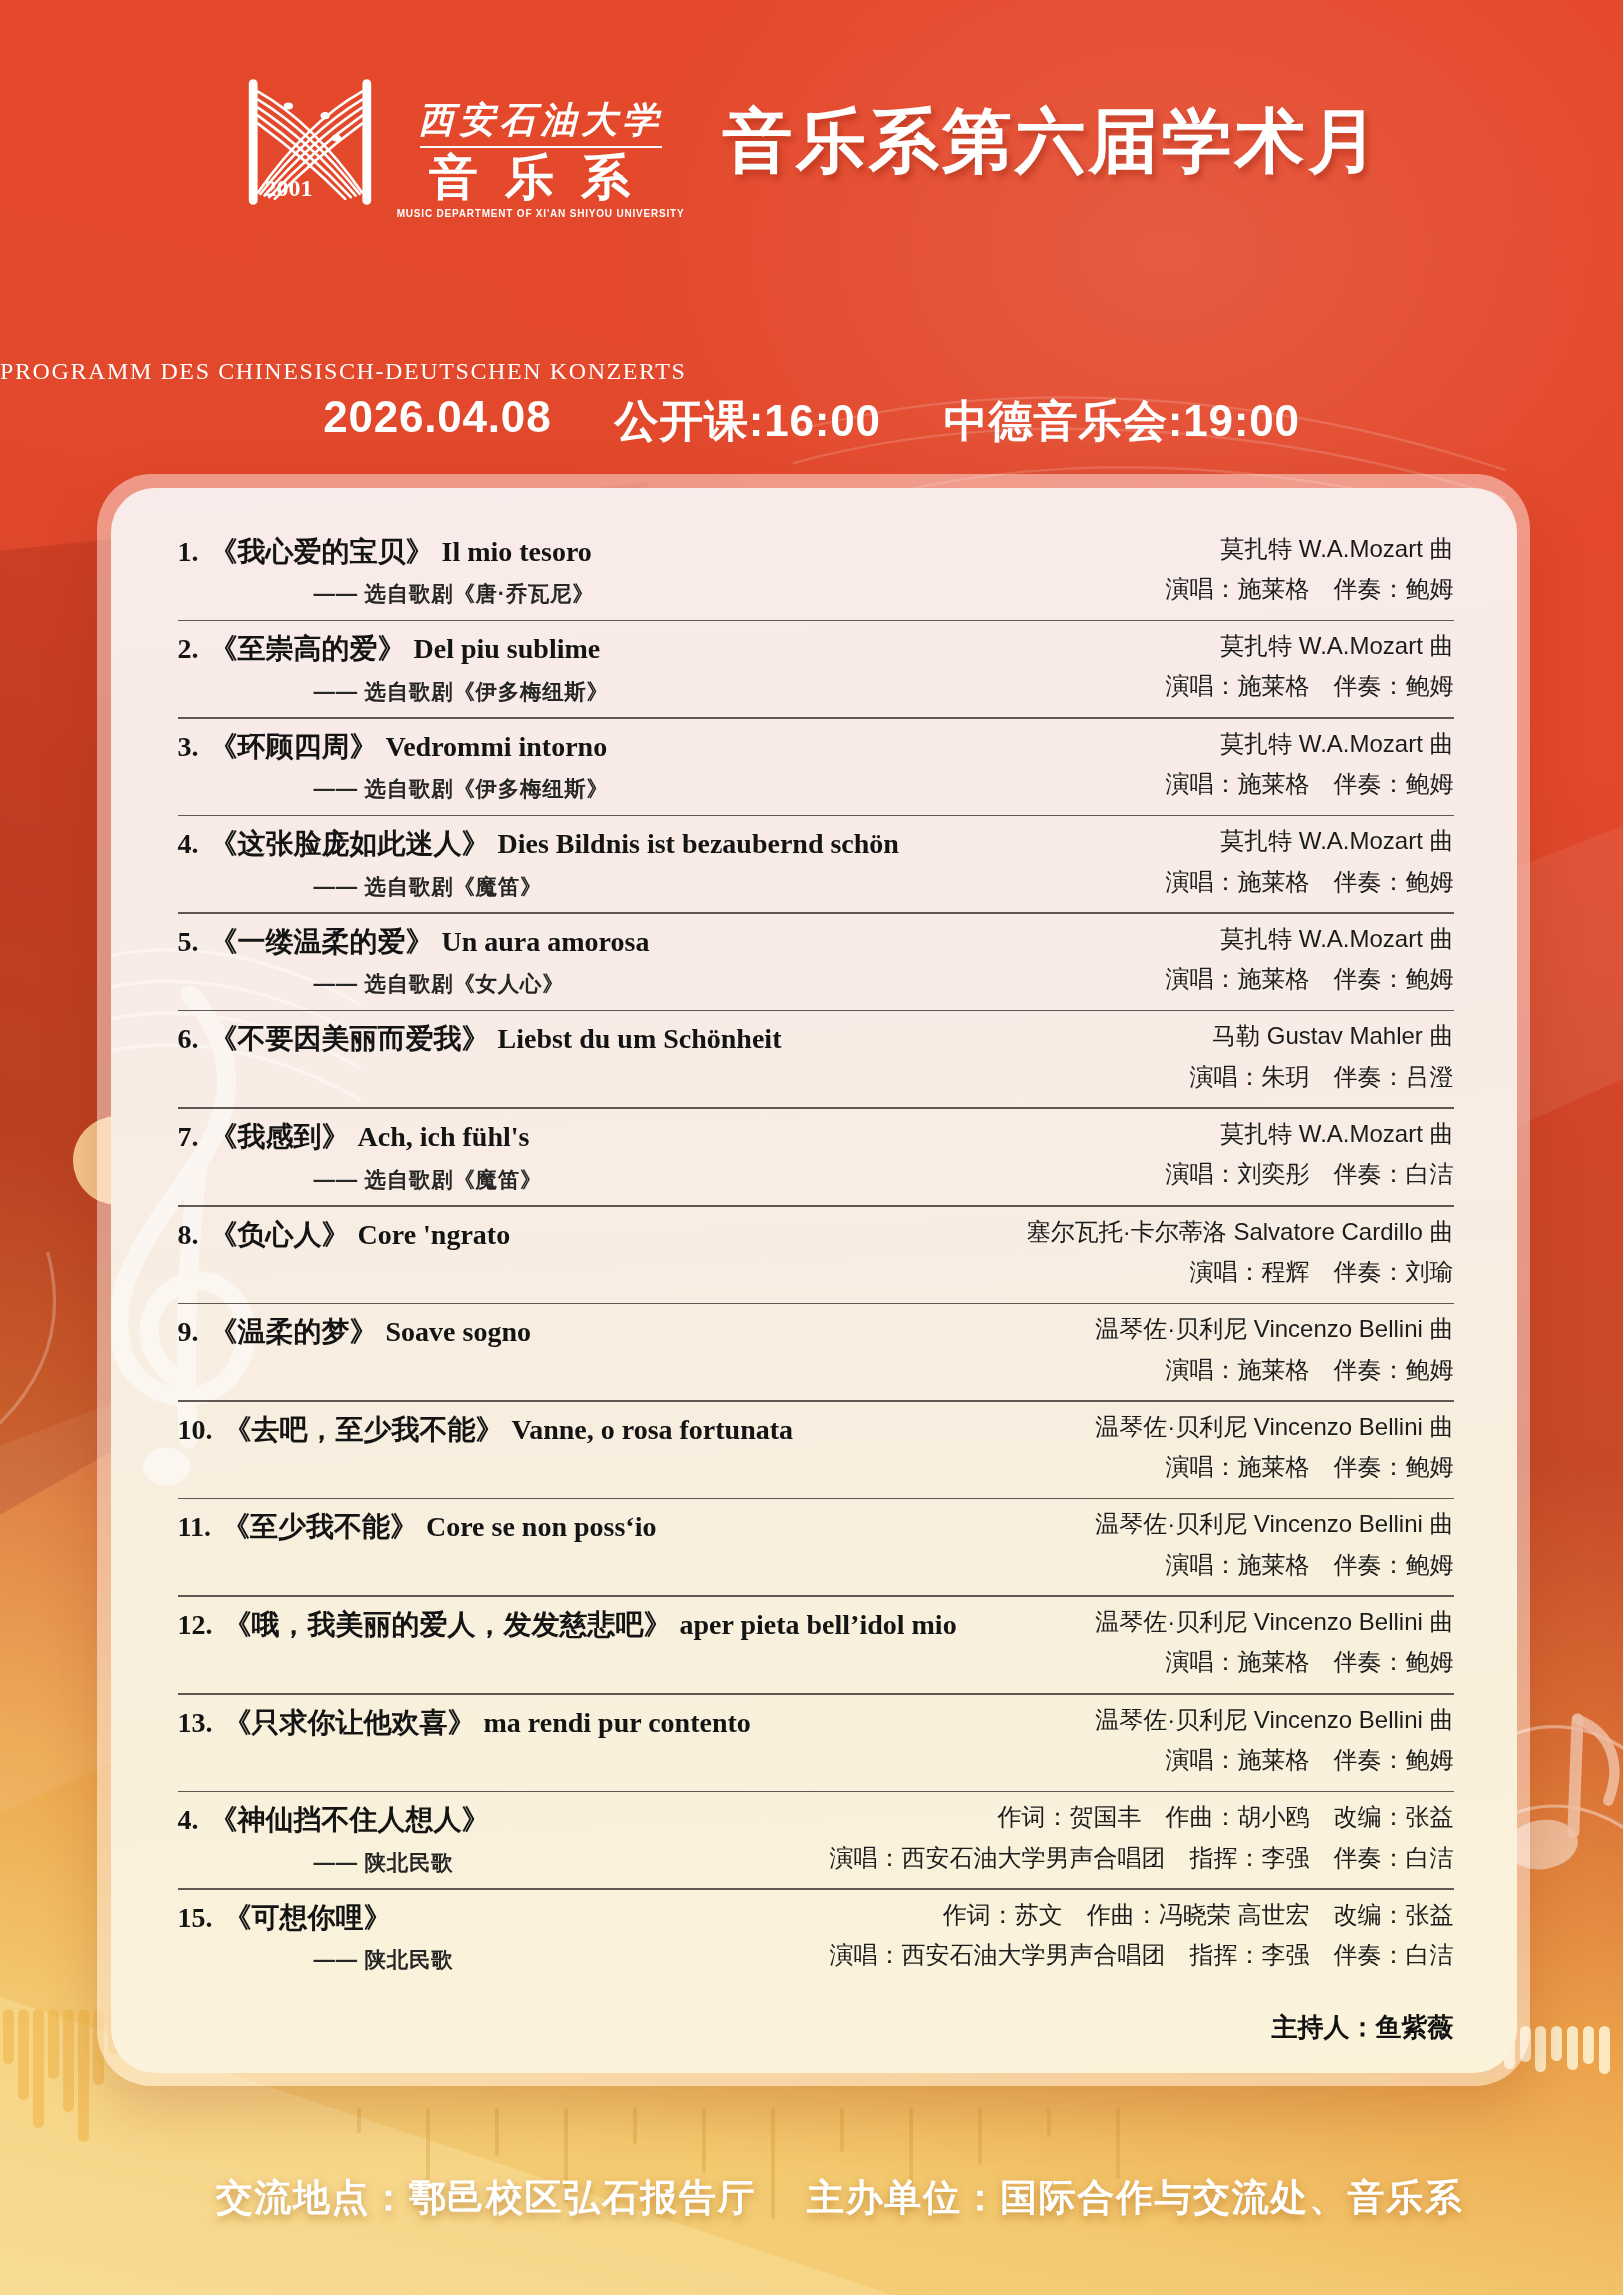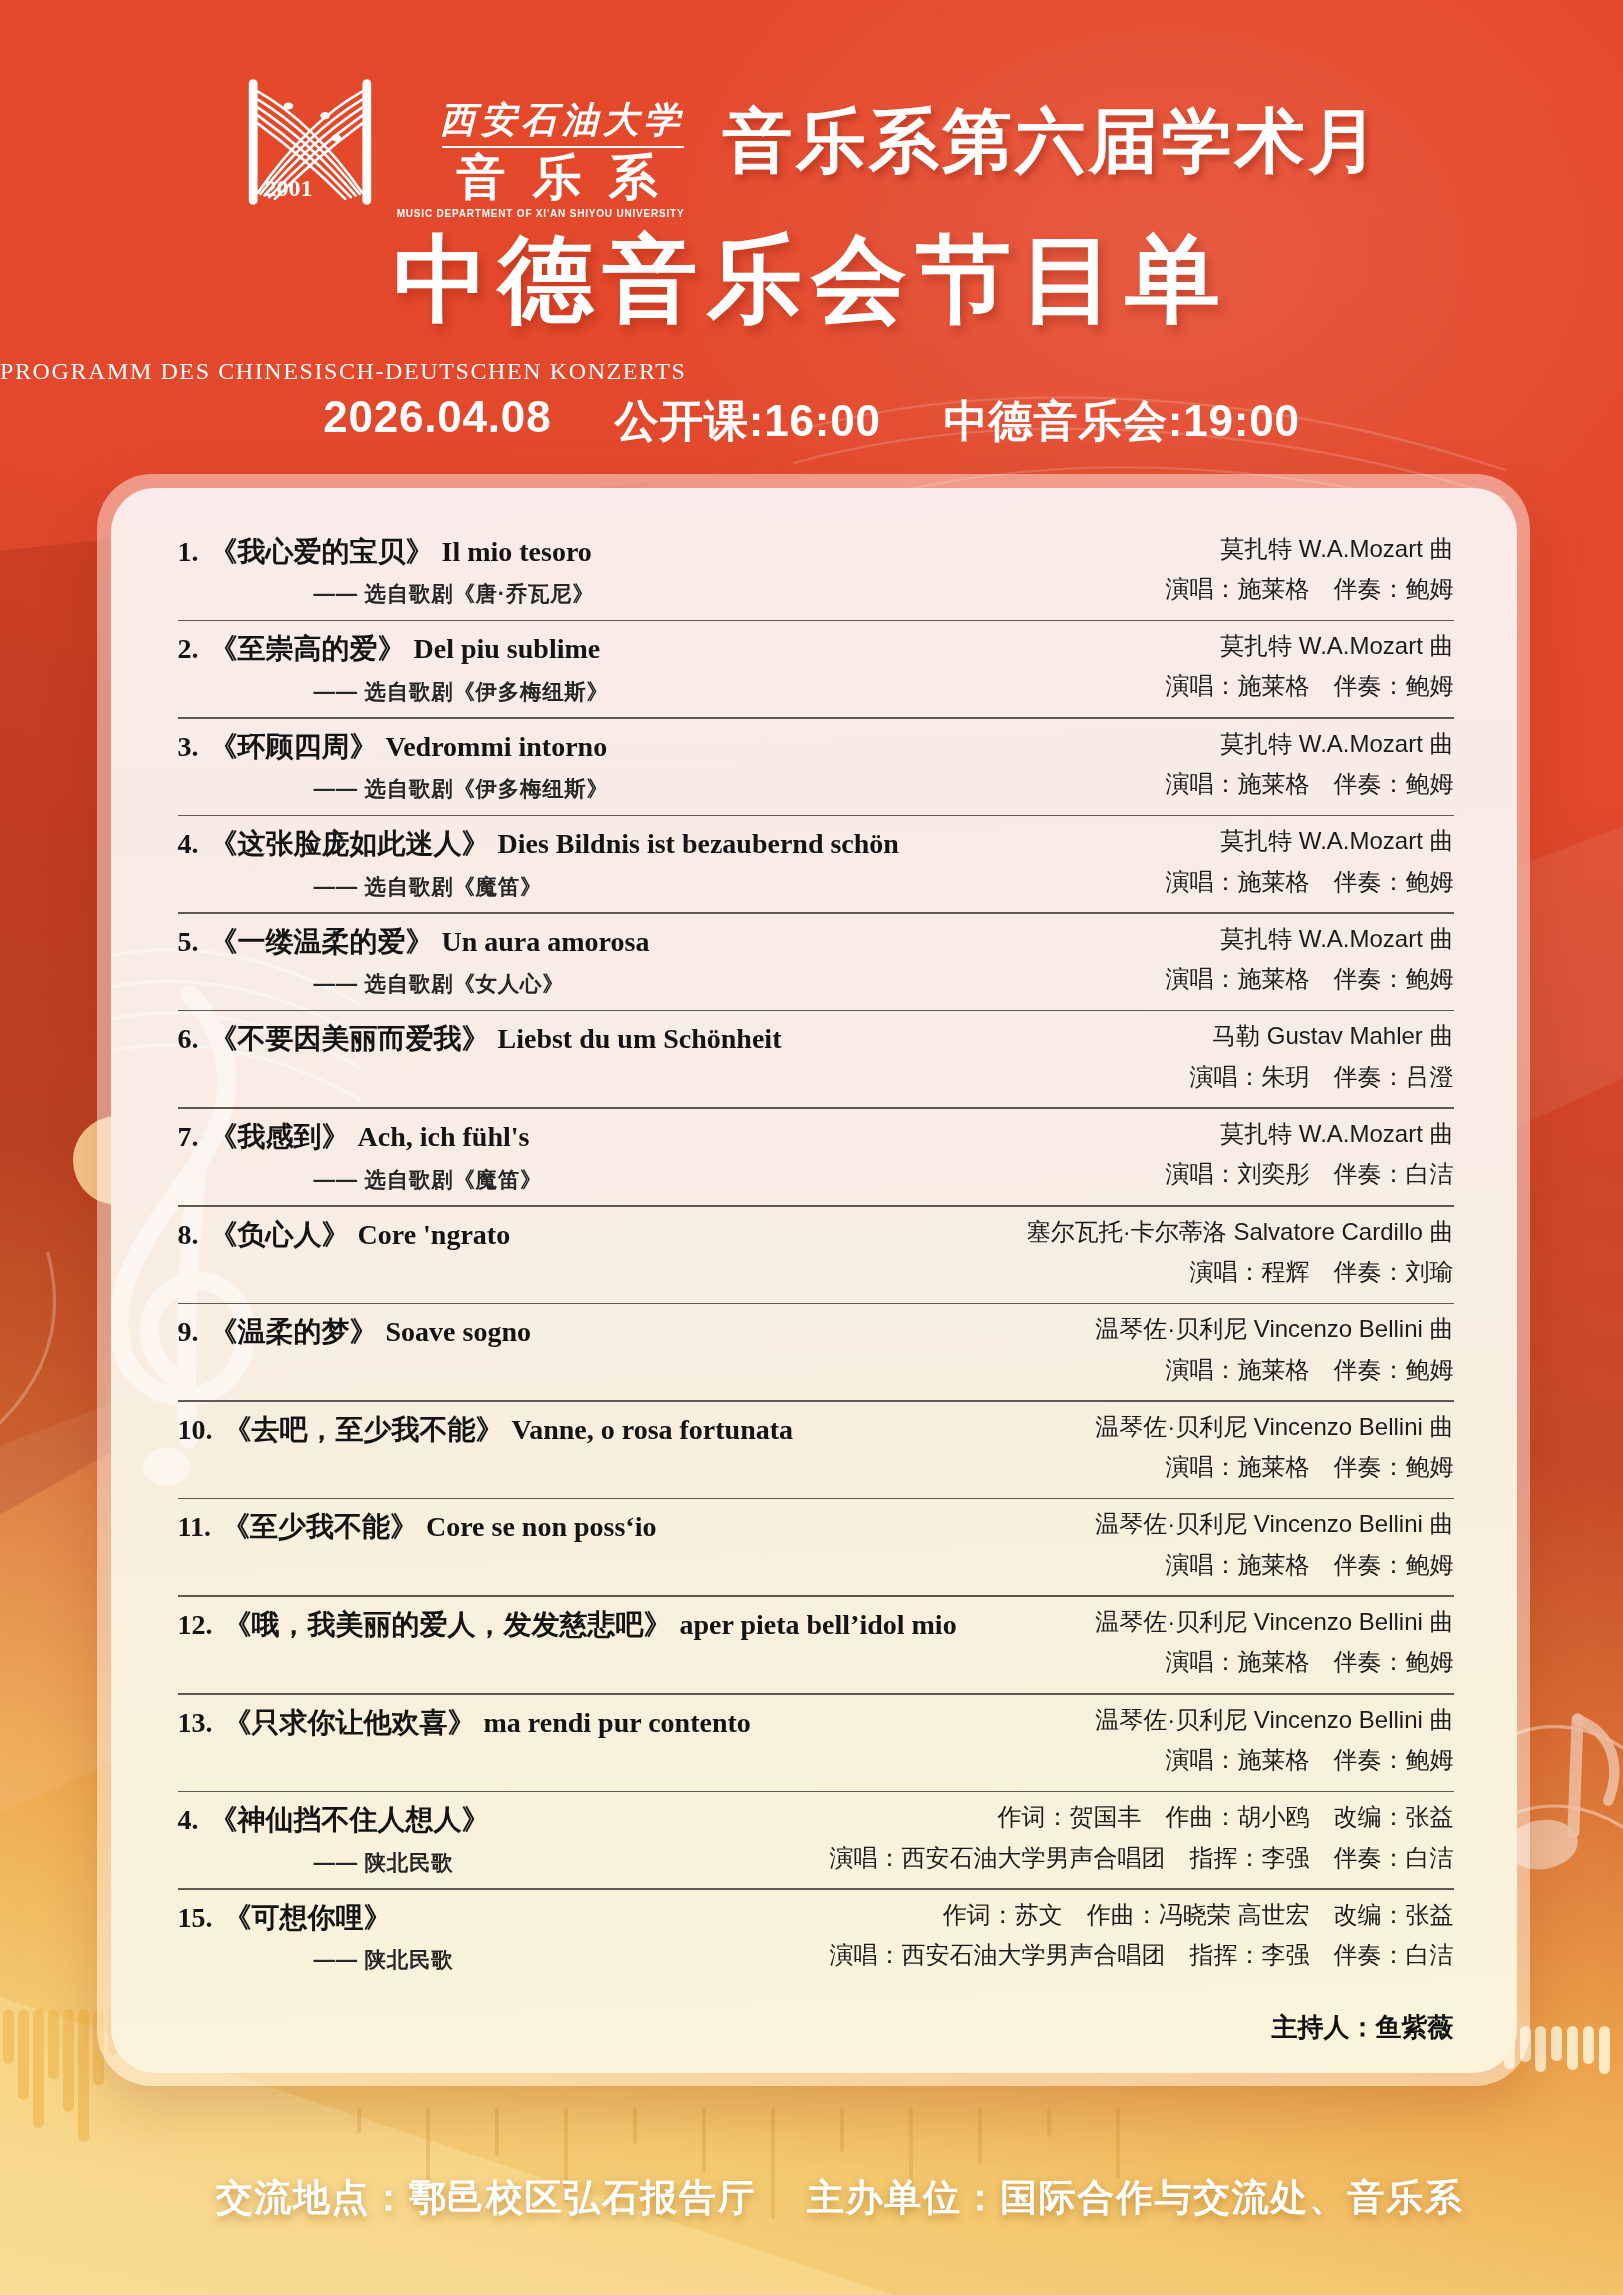--- a/index.html
+++ b/index.html
@@ -7,21 +7,21 @@
   .poster{position:relative;width:1623px;height:2295px;overflow:hidden;
     background:linear-gradient(192deg,#e5492c 0%,#e2482b 30%,#d04528 44%,#c64a28 56%,#da7035 67%,#eda64d 79%,#f3c96f 89%,#f6d584 100%);}
   .sheen{position:absolute;inset:0;background:radial-gradient(ellipse 793px 602px at 72% 11%,rgba(255,255,255,.10),rgba(255,255,255,0) 70%);pointer-events:none;}
   .band-dark{position:absolute;inset:0;background:rgba(140,32,14,.22);clip-path:polygon(0 24%,40% 21%,10% 62%,0 66%);pointer-events:none;}
   .band-light{position:absolute;inset:0;background:rgba(255,255,255,.07);clip-path:polygon(0 63%,100% 36%,100% 47%,0 79%);pointer-events:none;}
   .band-gold{position:absolute;inset:0;background:rgba(255,242,196,.25);clip-path:polygon(0 87%,55% 100%,0 100%);pointer-events:none;}
 
   
   .header-row{position:absolute;top:65px;left:0;width:100%;display:flex;justify-content:center;align-items:center;gap:38px;color:#fff;}
   .logo{display:flex;align-items:center;gap:19px;}
-  .logo-textcol{display:flex;flex-direction:column;align-items:flex-end;margin-top:36px;}
+  .logo-textcol{display:flex;flex-direction:column;align-items:center;margin-top:36px;}
   .logo-calli{font-family:"Liberation Serif","DejaVu Serif",serif;font-style:italic;font-weight:700;font-size:36px;letter-spacing:4.8px;line-height:1.1;}
   .logo-rule{width:242px;height:2.4px;background:#fff;margin:5.5px 0 4px;}
   .logo-dept{font-weight:800;font-size:49px;letter-spacing:27px;line-height:1.05;text-indent:4.8px;}
   .logo-en{font-size:10px;font-weight:700;letter-spacing:0.8px;margin-top:4px;white-space:nowrap;}
   .event-title{font-size:70px;font-weight:800;letter-spacing:3.2px;text-shadow:3.2px 4.8px 6.3px rgba(130,20,0,.35);}
   .main-title{position:absolute;top:228px;left:0;width:100%;text-align:center;color:#fff;
     font-family:"Liberation Serif","DejaVu Serif",serif;font-weight:700;font-size:95px;letter-spacing:9.5px;line-height:1.1;
     text-shadow:4px 5.5px 8px rgba(130,20,0,.30);}
   .subtitle{position:absolute;top:358px;left:0;width:100%;text-align:left;color:#fff;
     font-family:"Liberation Serif","DejaVu Serif",serif;font-weight:400;font-size:24px;letter-spacing:1.6px;}
@@ -113,21 +113,20 @@
       <div class="logo-textcol">
         <div class="logo-calli">西安石油大学</div>
         <div class="logo-rule"></div>
         <div class="logo-dept">音乐系</div>
         <div class="logo-en">MUSIC DEPARTMENT OF XI'AN SHIYOU UNIVERSITY</div>
       </div>
     </div>
     <div class="event-title">音乐系第六届学术月</div>
   </div>
 
-  <div class="main-title">中德音乐会节目单</div>
   <div class="subtitle">PROGRAMM DES CHINESISCH-DEUTSCHEN KONZERTS</div>
 
   <div class="date-row">
     <span>2026.04.08</span>
     <span>公开课:16:00</span>
     <span>中德音乐会:19:00</span>
   </div>
 
   <div class="peach-dot"></div>
   <svg class="left-arc" viewBox="0 0 180 280">

